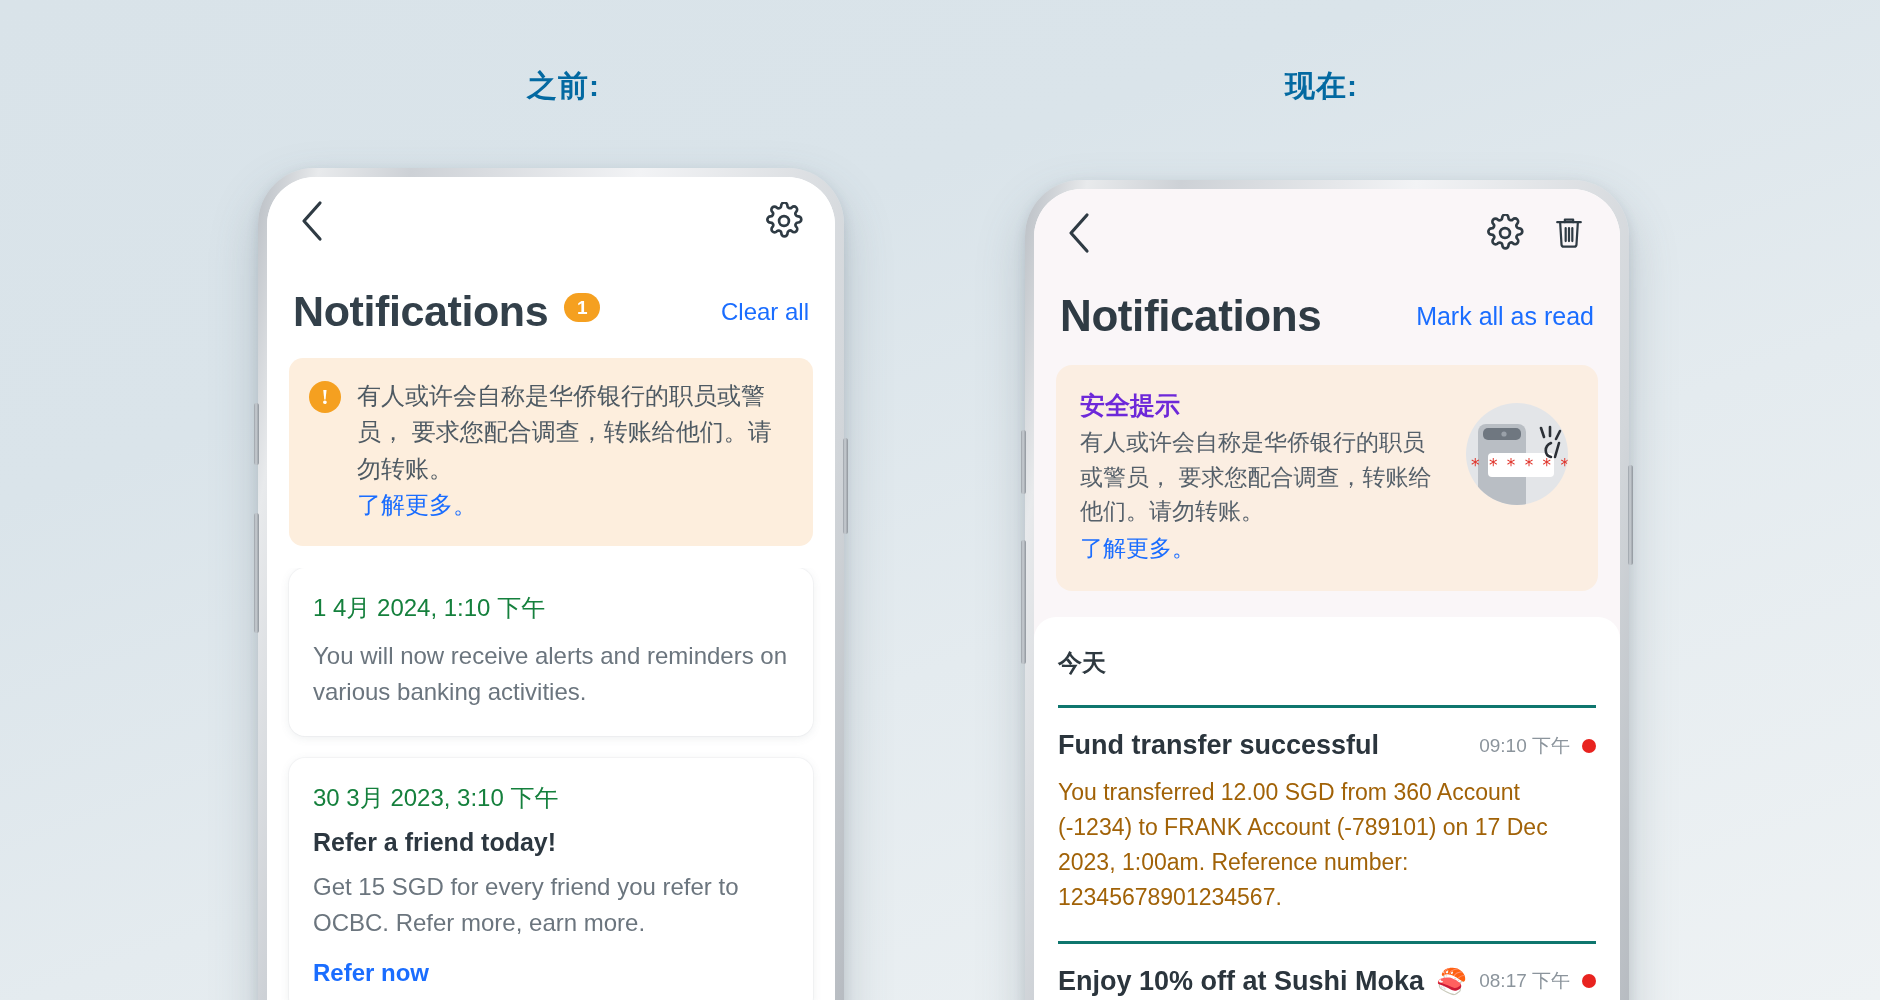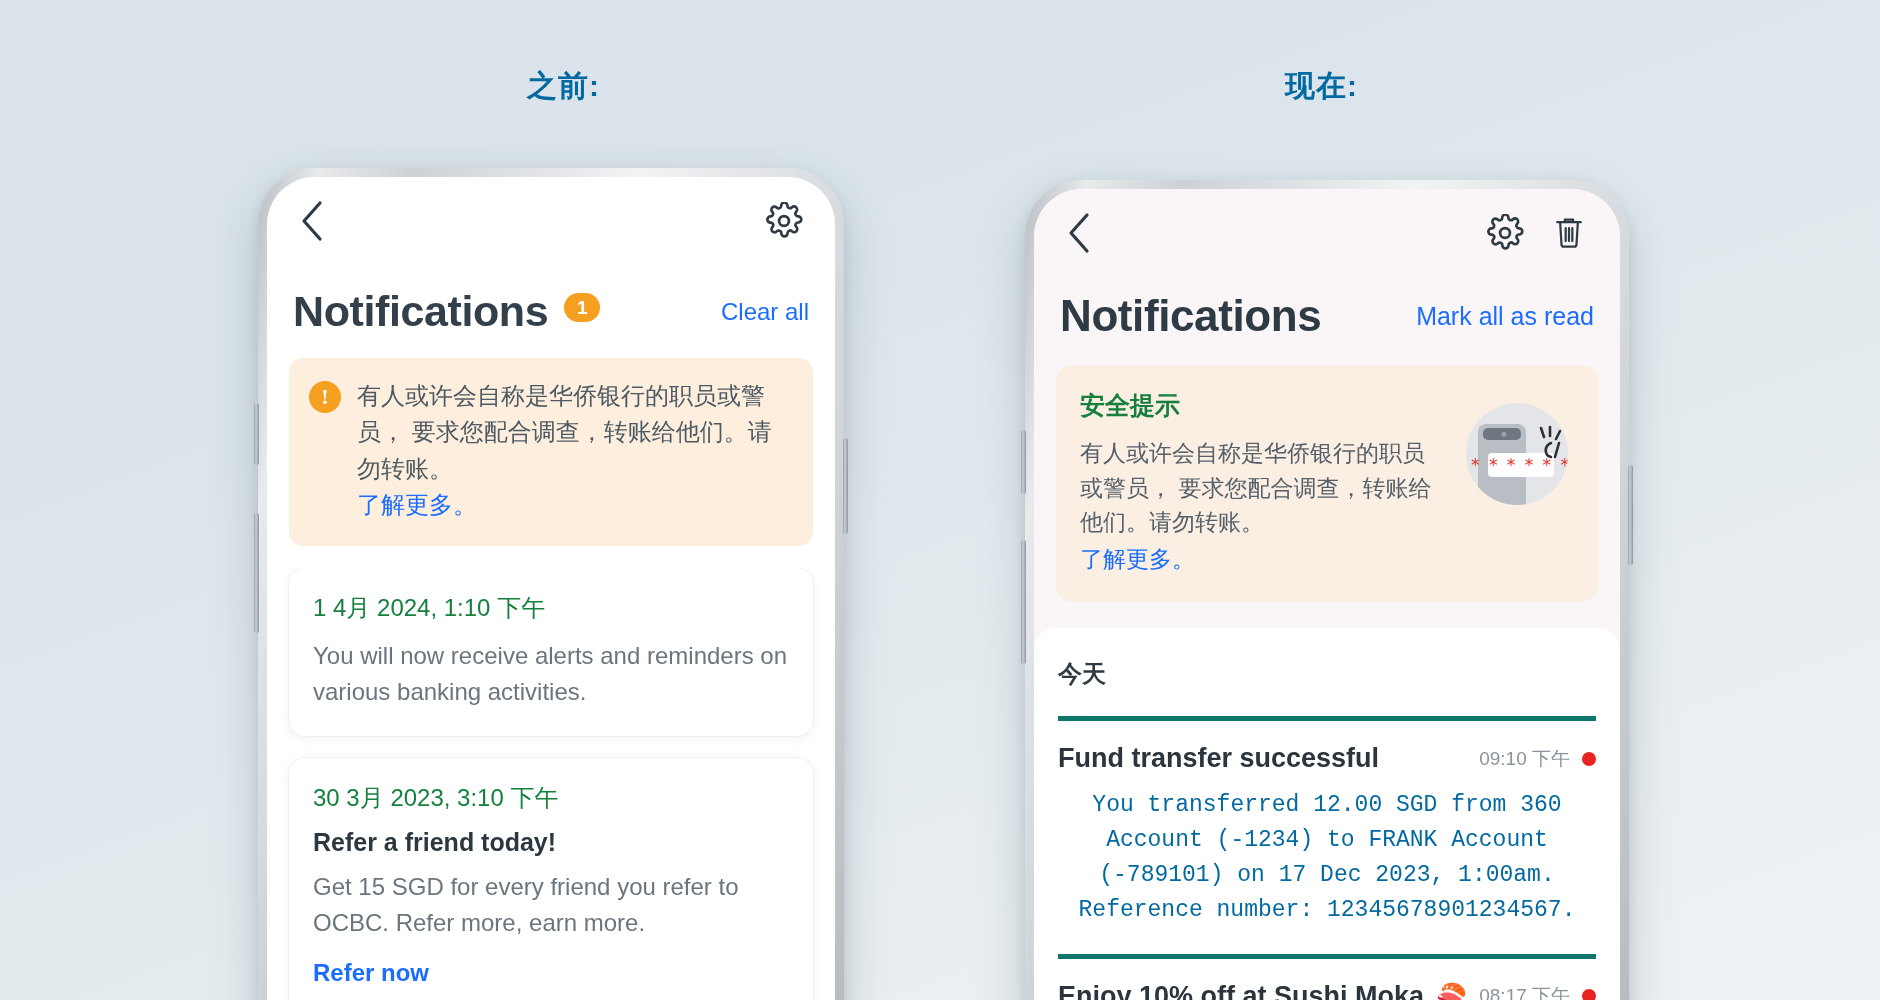--- a/index.html
+++ b/index.html
@@ -203,22 +203,22 @@
     padding: 24px 22px 26px 24px;
     display: flex;
     align-items: flex-start;
     gap: 12px;
     position: relative;
     overflow: hidden;
   }
   .sec-title {
     font-size: 25px;
     font-weight: 700;
-    color: #15803d;
-    margin-bottom: 14px;
+    color: #6d28d9;
+    margin-bottom: 3px;
   }
   .sec-body {
     font-size: 23px;
     line-height: 1.5;
     color: #55606a;
   }
   .sec-body .inline-link { color: #1a6dff; display: block; margin-top: 2px; }
   .sec-art { flex: 0 0 auto; width: 118px; height: 118px; margin-top: 6px; }
 
   
@@ -231,22 +231,21 @@
     overflow: hidden;
   }
   .day-label {
     font-size: 24px;
     font-weight: 700;
     color: #2e3940;
     padding: 30px 0 26px 0;
   }
   .n-row {
     padding: 22px 0 26px 0;
-    border-top: 5px solid #0f766e;
-    text-align: center;
+    border-top: 3px solid #0f766e;
   }
   .n-row:first-of-type { border-top: none; padding-top: 4px; }
   .n-row-top {
     display: flex;
     align-items: center;
     gap: 12px;
     margin-bottom: 14px;
   }
   .n-row-title {
     font-size: 27px;
@@ -262,22 +261,21 @@
   }
   .unread-dot {
     width: 14px; height: 14px;
     border-radius: 50%;
     background: #e8231f;
     flex: 0 0 auto;
   }
   .n-row-body {
     font-size: 23px;
     line-height: 1.52;
-    color: #0369a1;
-    font-family: Liberation Mono, monospace;
+    color: #a16207;
   }
   .emoji { font-size: 25px; }
 </style>
 </head>
 <body>
 
 <div class="caption" id="caption-before">之前:</div>
 <div class="caption" id="caption-now">现在:</div>
 
 <div class="phone" id="phone-left">

